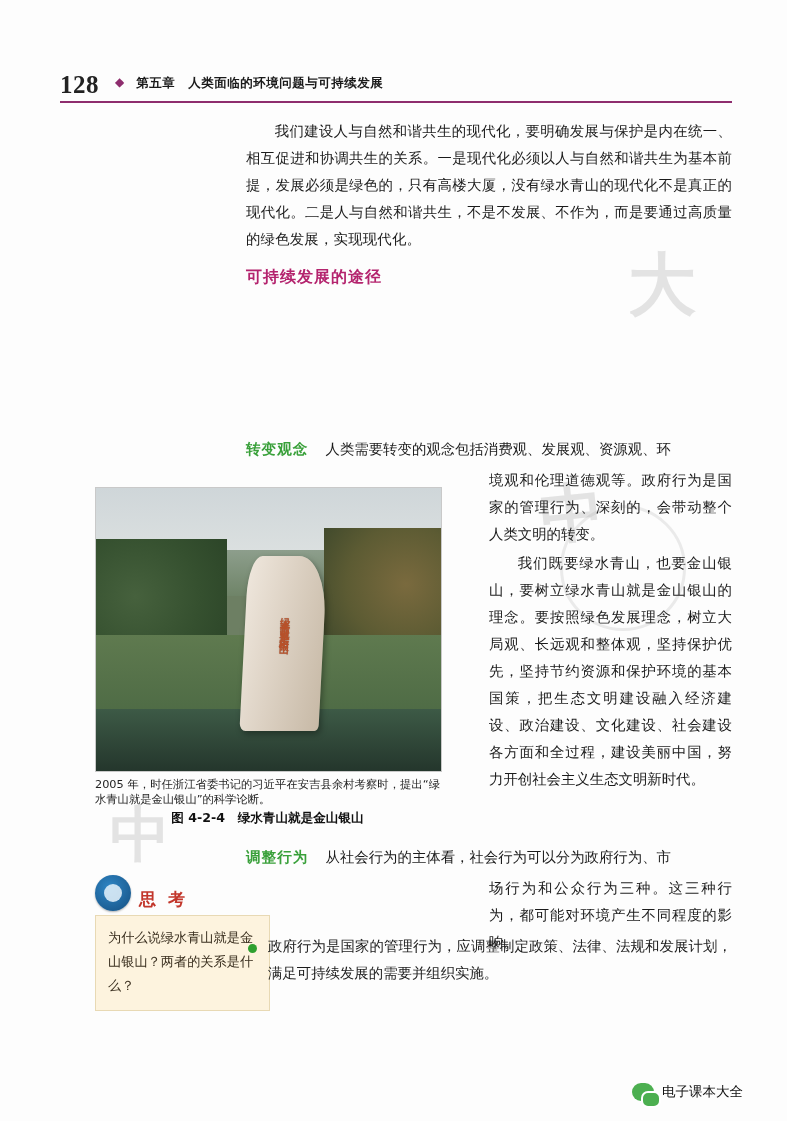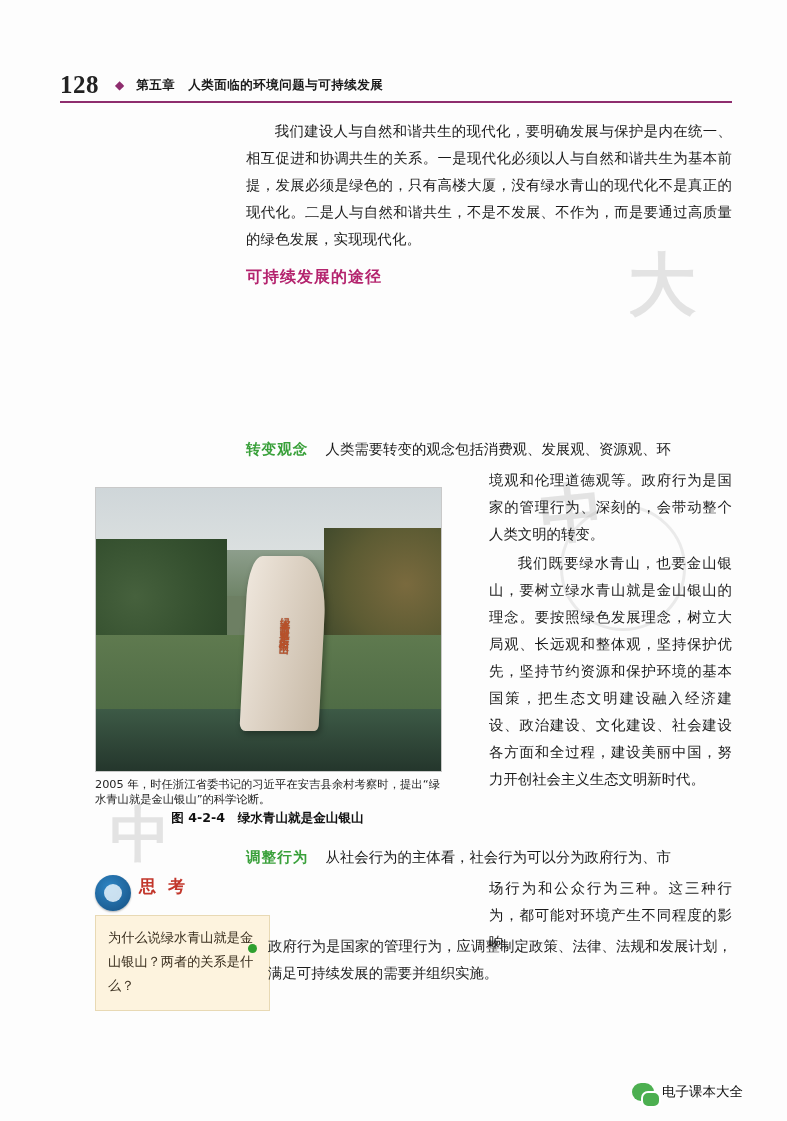--- a/index.html
+++ b/index.html
@@ -10,21 +10,21 @@
     position:relative;
     overflow:hidden;
   }
   .page{
     position:absolute;inset:0;
     background:#fdfdfd;
   }
   
   .header{
     position:absolute;left:60px;top:72px;width:672px;
-    display:flex;align-items:flex-end;gap:10px;
+    display:flex;align-items:center;gap:10px;
   }
   .page-num{
     font-family:"Liberation Serif", serif;
     font-size:25px;font-weight:bold;color:#222;
     line-height:1;
     letter-spacing:0.5px;
   }
   .diamond{
     color:#8e2d6e;font-size:12px;margin:0 2px 4px 6px;
   }
@@ -115,21 +115,21 @@
   .caption-fig{
     font-family:"DejaVu Sans","Liberation Sans",sans-serif;
     font-size:12.6px;color:#111;text-align:center;margin-top:3px;
     font-weight:bold;
   }
   
   .think{
     position:absolute;left:95px;top:875px;width:175px;
   }
   .think-head{
-    display:flex;align-items:flex-start;gap:8px;margin-bottom:4px;
+    display:flex;align-items:flex-end;gap:8px;margin-bottom:4px;
   }
   .think-icon{
     width:36px;height:36px;border-radius:50%;
     background:radial-gradient(circle at 40% 35%, #2f86c5 0%, #1c5f95 70%, #154b78 100%);
     position:relative;box-shadow:0 1px 2px rgba(0,0,0,.3);
   }
   .think-icon:after{
     content:"";position:absolute;left:9px;top:9px;width:18px;height:18px;
     border-radius:50%;background:#e8f3fb;opacity:.85;
   }

